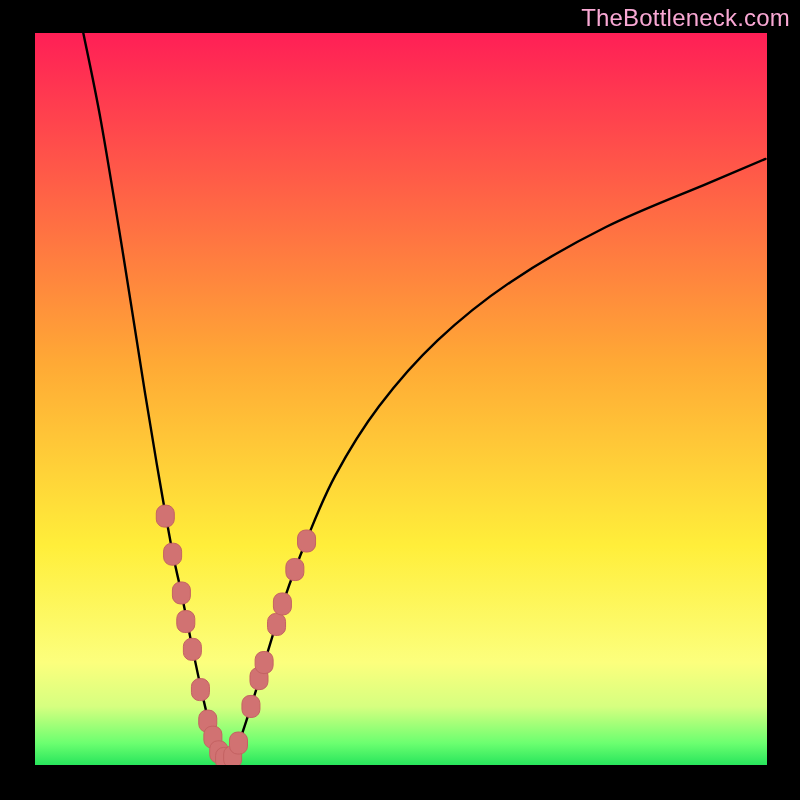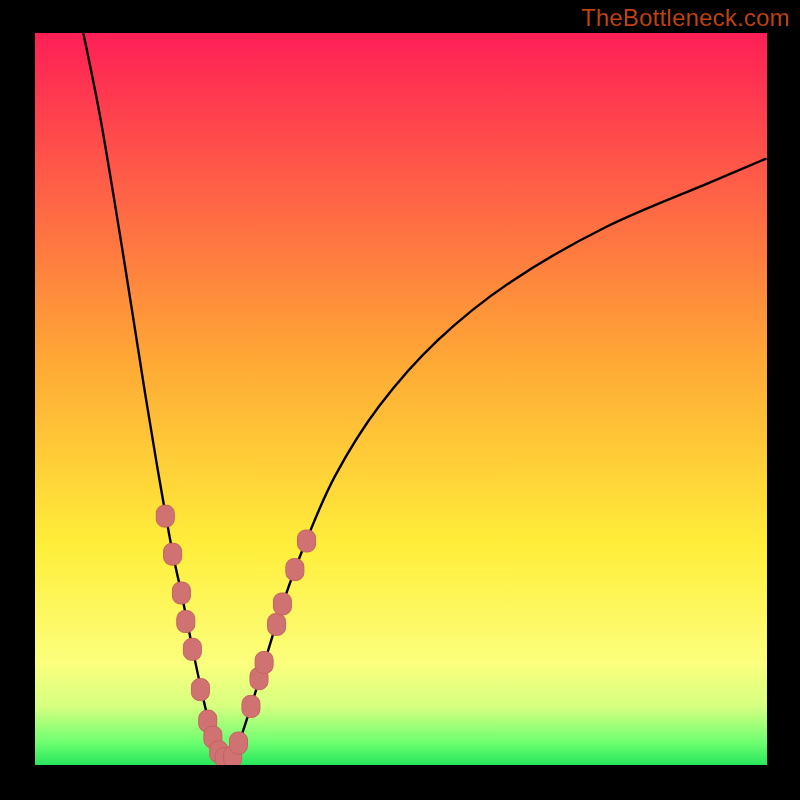--- a/index.html
+++ b/index.html
@@ -13,21 +13,21 @@
   }
   .stage {
     position: relative;
     width: 800px;
     height: 800px;
   }
   .watermark {
     position: absolute;
     top: 4px;
     right: 10px;
-    color: #c2410c;
+    color: #f9a8d4;
     font-size: 24px;
     font-weight: 500;
     letter-spacing: 0.2px;
     z-index: 5;
   }
   svg {
     position: absolute;
     top: 0;
     left: 0;
   }

